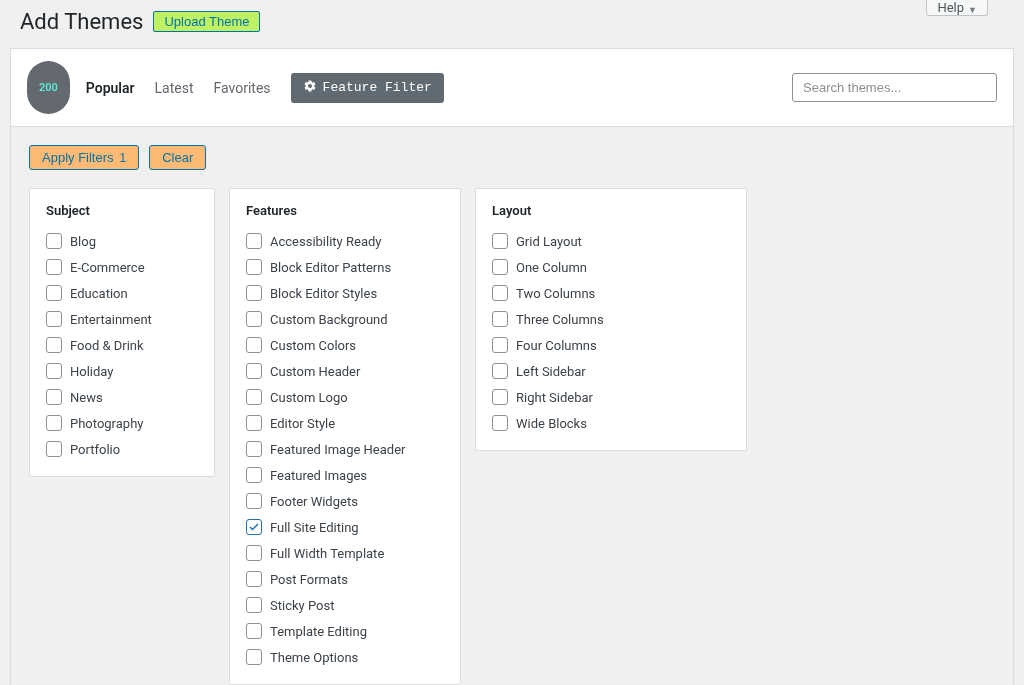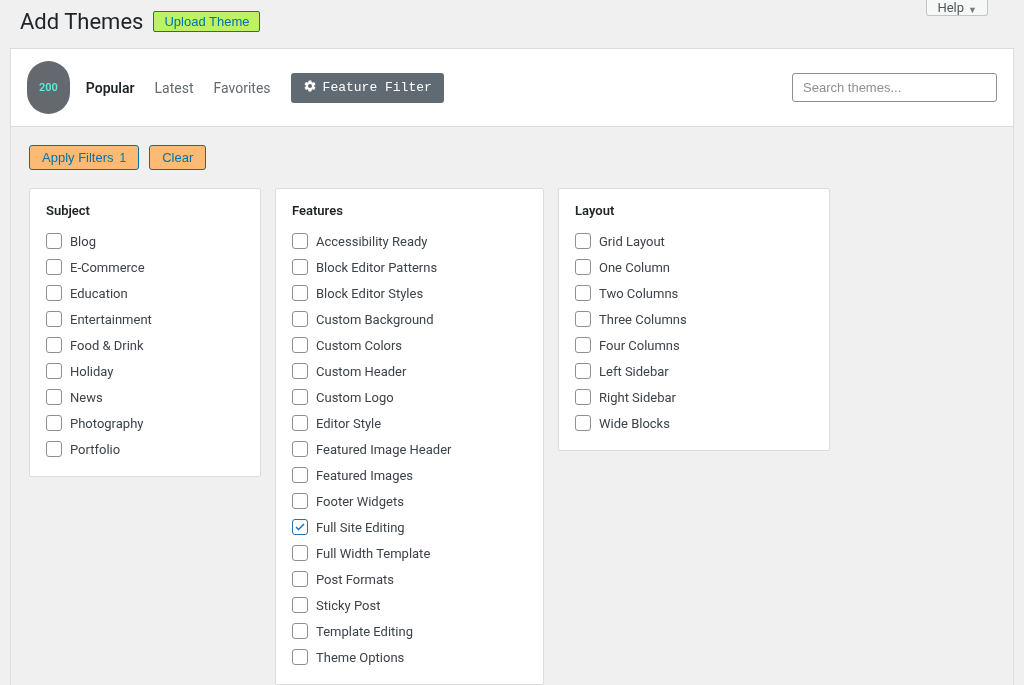--- a/index.html
+++ b/index.html
@@ -125,22 +125,22 @@
     margin-top: 18px;
     margin-bottom: 18px;
   }
   .filter-col {
     background: #fff;
     border: 1px solid #dcdcde;
     border-radius: 2px;
     padding: 14px 16px 14px 16px;
     align-self: flex-start;
   }
-  .filter-col.subject { width: 232px; }
-  .filter-col.features { width: 269px; }
+  .filter-col.subject { width: 186px; }
+  .filter-col.features { width: 232px; }
   .filter-col.layout { width: 272px; }
   .filter-col h4 {
     margin: 0 0 10px 0;
     font-size: 13px;
     font-weight: 600;
     color: #1d2327;
   }
   .chk-row {
     display: flex;
     align-items: center;

